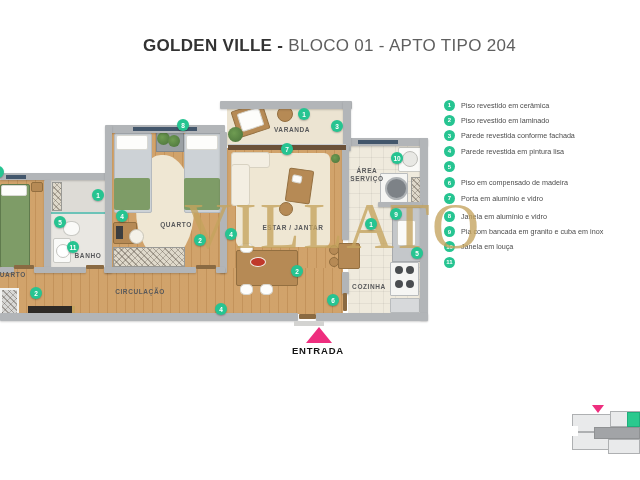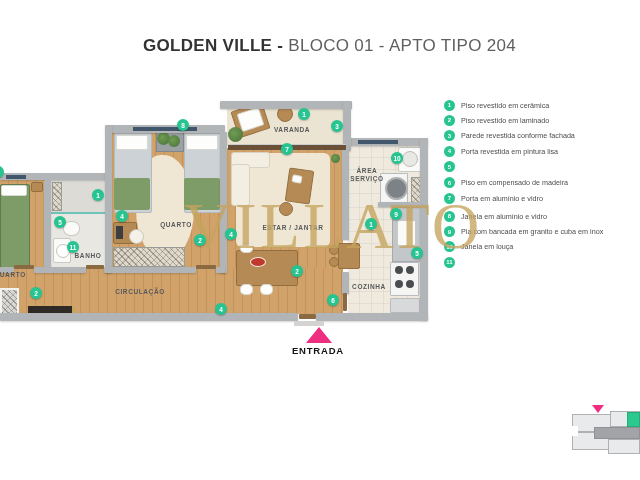--- a/index.html
+++ b/index.html
@@ -240,21 +240,21 @@
       <div class="legend-row">
         <span class="legend-badge">2</span>
         <span class="legend-text">Piso revestido em laminado</span>
       </div>
       <div class="legend-row">
         <span class="legend-badge">3</span>
         <span class="legend-text">Parede revestida conforme fachada</span>
       </div>
       <div class="legend-row">
         <span class="legend-badge">4</span>
-        <span class="legend-text">Porta revestida em pintura lisa</span>
+        <span class="legend-text">Parede revestida em pintura lisa</span>
       </div>
       <div class="legend-row">
         <span class="legend-badge">5</span>
       </div>
       <div class="legend-row">
         <span class="legend-badge">6</span>
         <span class="legend-text">Piso em compensado de madeira</span>
       </div>
       <div class="legend-row">
         <span class="legend-badge">7</span>

